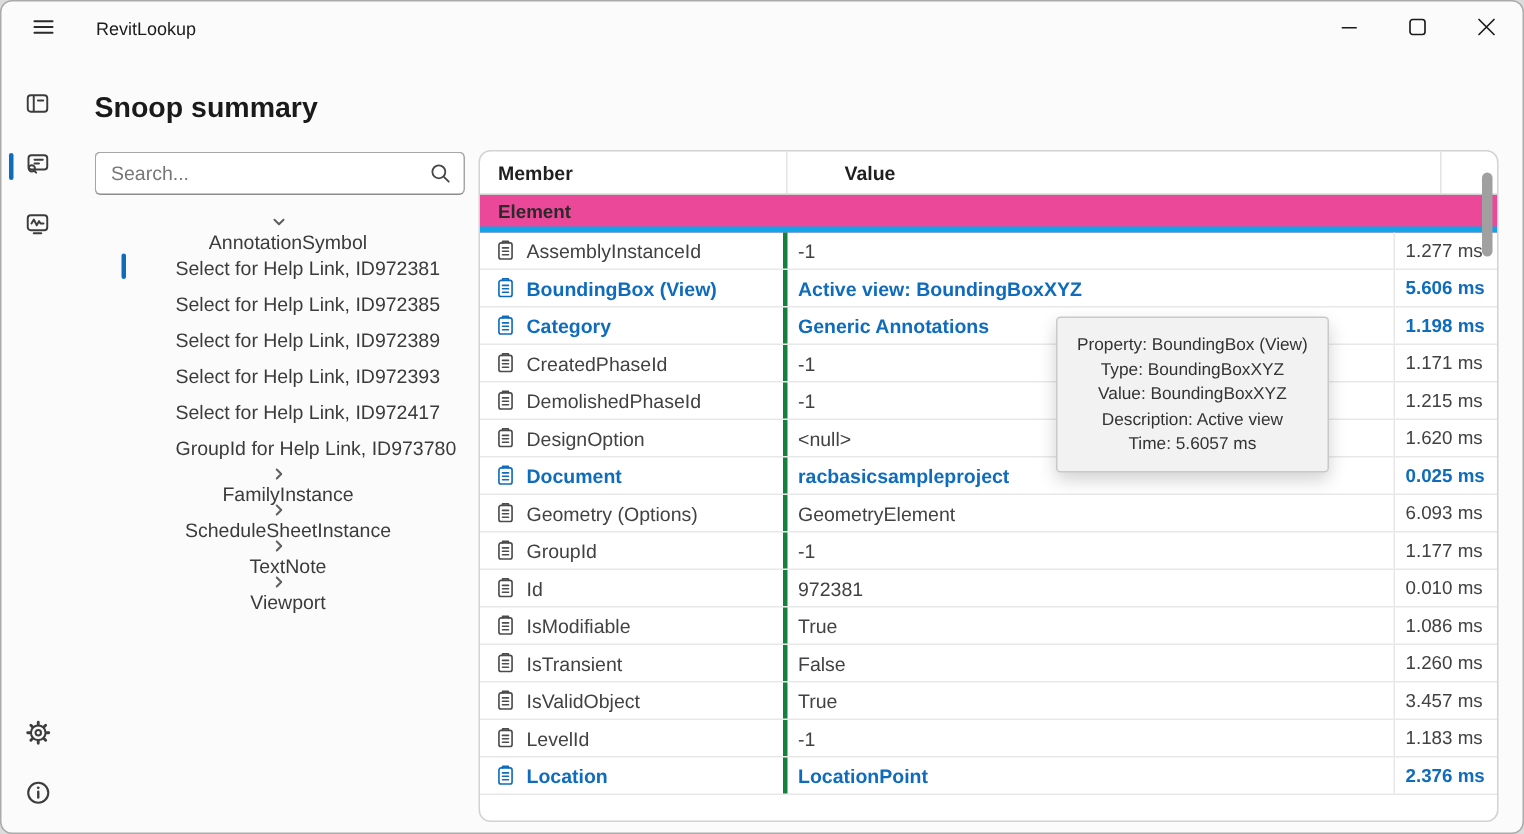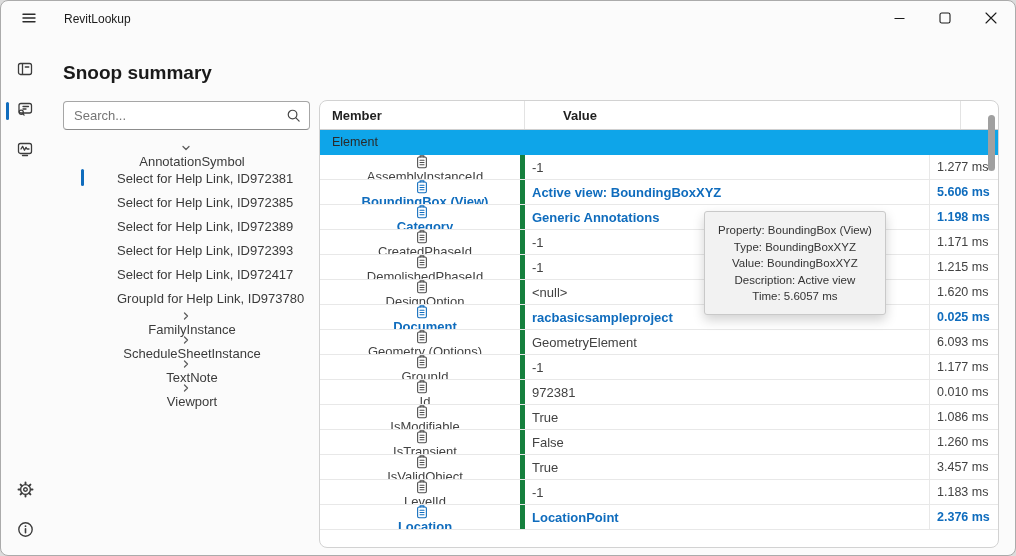--- a/index.html
+++ b/index.html
@@ -44,25 +44,25 @@
 
   
   .table-panel{position:absolute;left:318px;top:99px;width:680px;height:448px;background:#fff;
                border:1px solid #d2d2d2;border-radius:8px;overflow:hidden;}
   .thead,.trow{display:grid;grid-template-columns:205px 405px 70px;}
   .thead{height:29px;border-bottom:1px solid #cfcfcf;gap:31px;}
   .th{display:flex;align-items:center;font-size:13px;font-weight:700;color:#1f1f1f;}
   .th-member{padding-left:12px;border-right:1px solid #e3e3e3;}
   .th-value{padding-left:7px;border-right:1px solid #e3e3e3;}
   .th-time{padding-left:7px;}
-  .group-row{height:25px;background:#0ea5e9;border-bottom:1px solid #0ea5e9;display:flex;align-items:center;
-             padding-left:12px;font-size:12.5px;font-weight:400;color:#2a2a2a;}
+  .group-row{height:25px;background:#ec4899;border-bottom:4px solid #0ea5e9;display:flex;align-items:center;
+             padding-left:12px;font-size:12.5px;font-weight:700;color:#2a2a2a;}
   .trow{height:25px;border-bottom:1px solid #e8e8e8;cursor:default;}
   .cell{display:flex;align-items:center;font-size:13px;color:#424242;overflow:hidden;white-space:nowrap;}
-  .c-member{padding-left:10px;border-right:5px solid #15803d;flex-direction:column;}
+  .c-member{padding-left:10px;border-right:3px solid #15803d;}
   .c-value{padding-left:7px;border-right:1px solid #e8e8e8;}
   .c-time{padding-left:7px;font-size:12.5px;}
   .ricon{display:flex;margin-right:7px;color:#4c4c4c;flex:none;}
   .trow.hl .cell{color:var(--accent);font-weight:700;}
   .trow.hl .ricon{color:var(--accent);}
 
   .vscrollbar{position:absolute;top:14px;right:3px;bottom:8px;width:7px;}
   .vthumb{position:absolute;top:0;left:0;width:7px;height:56px;background:#a0a0a0;border-radius:3.5px;}
 
   

